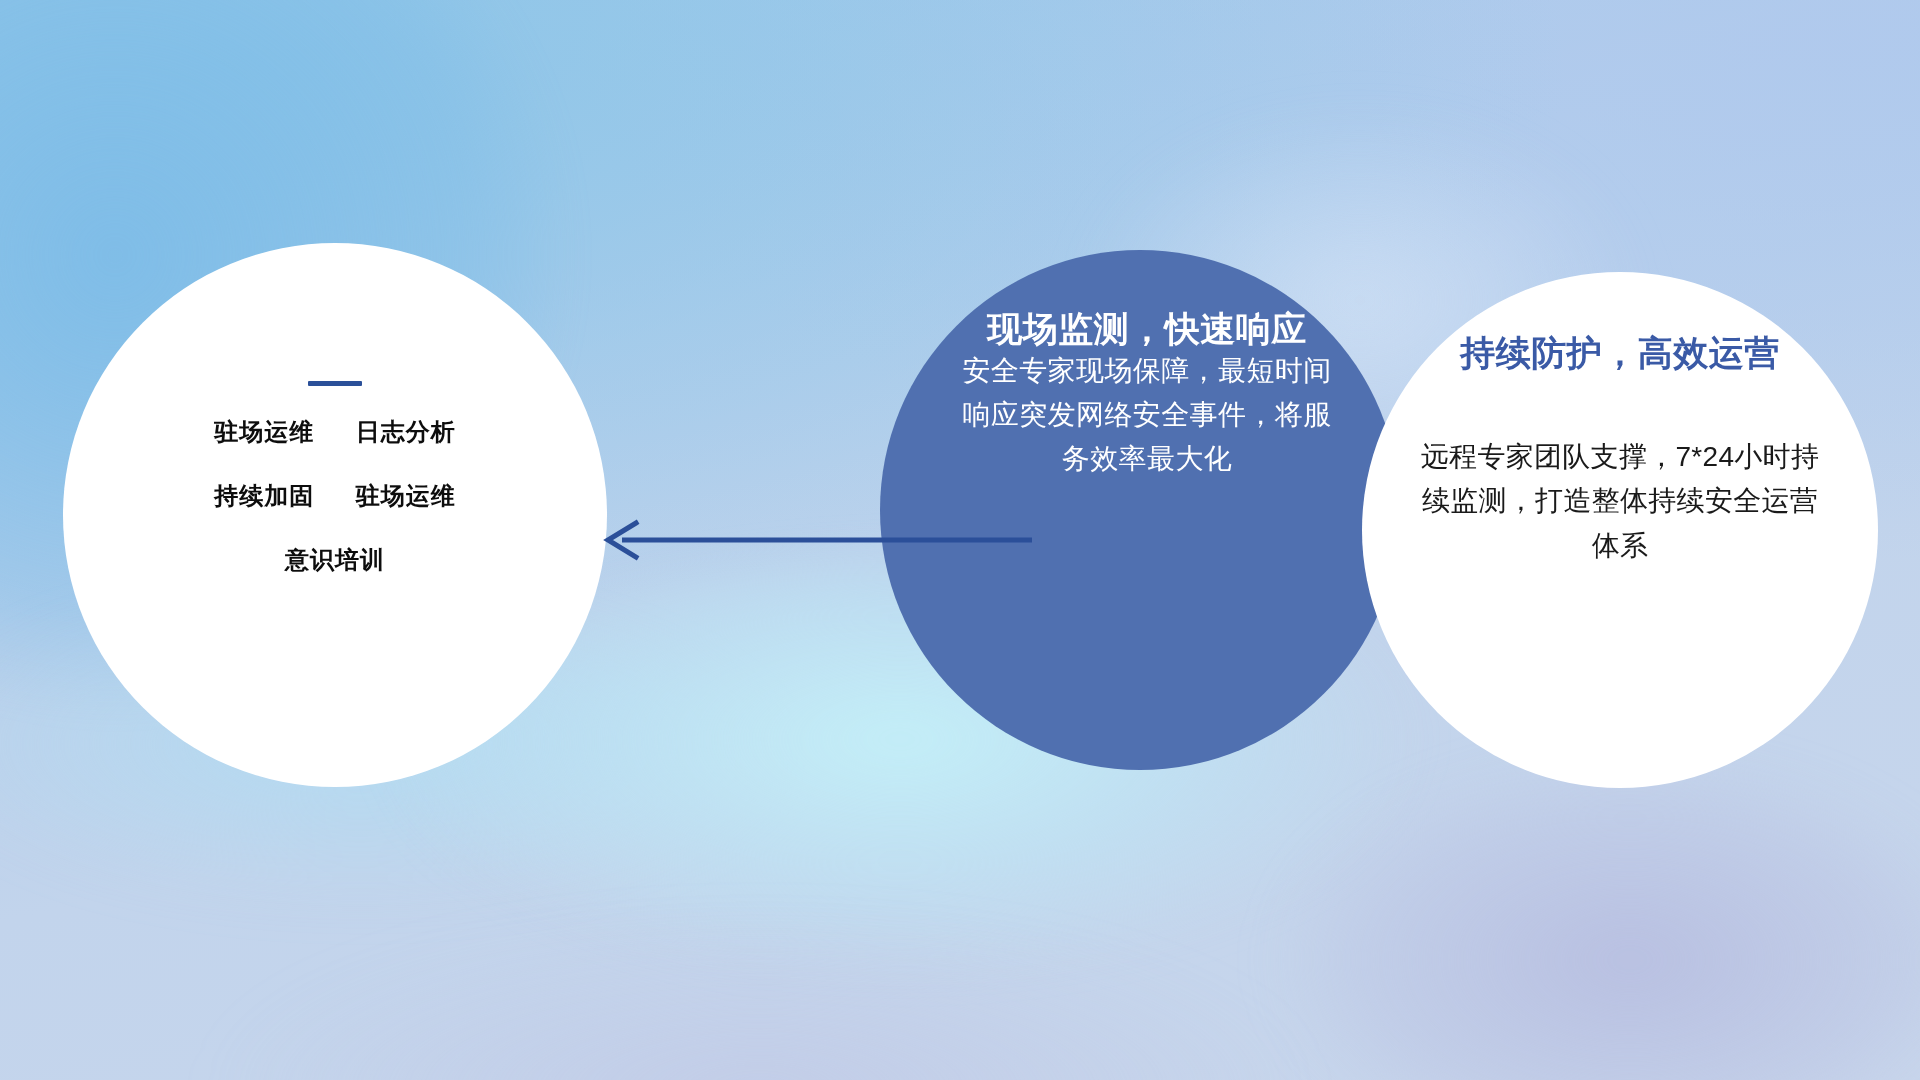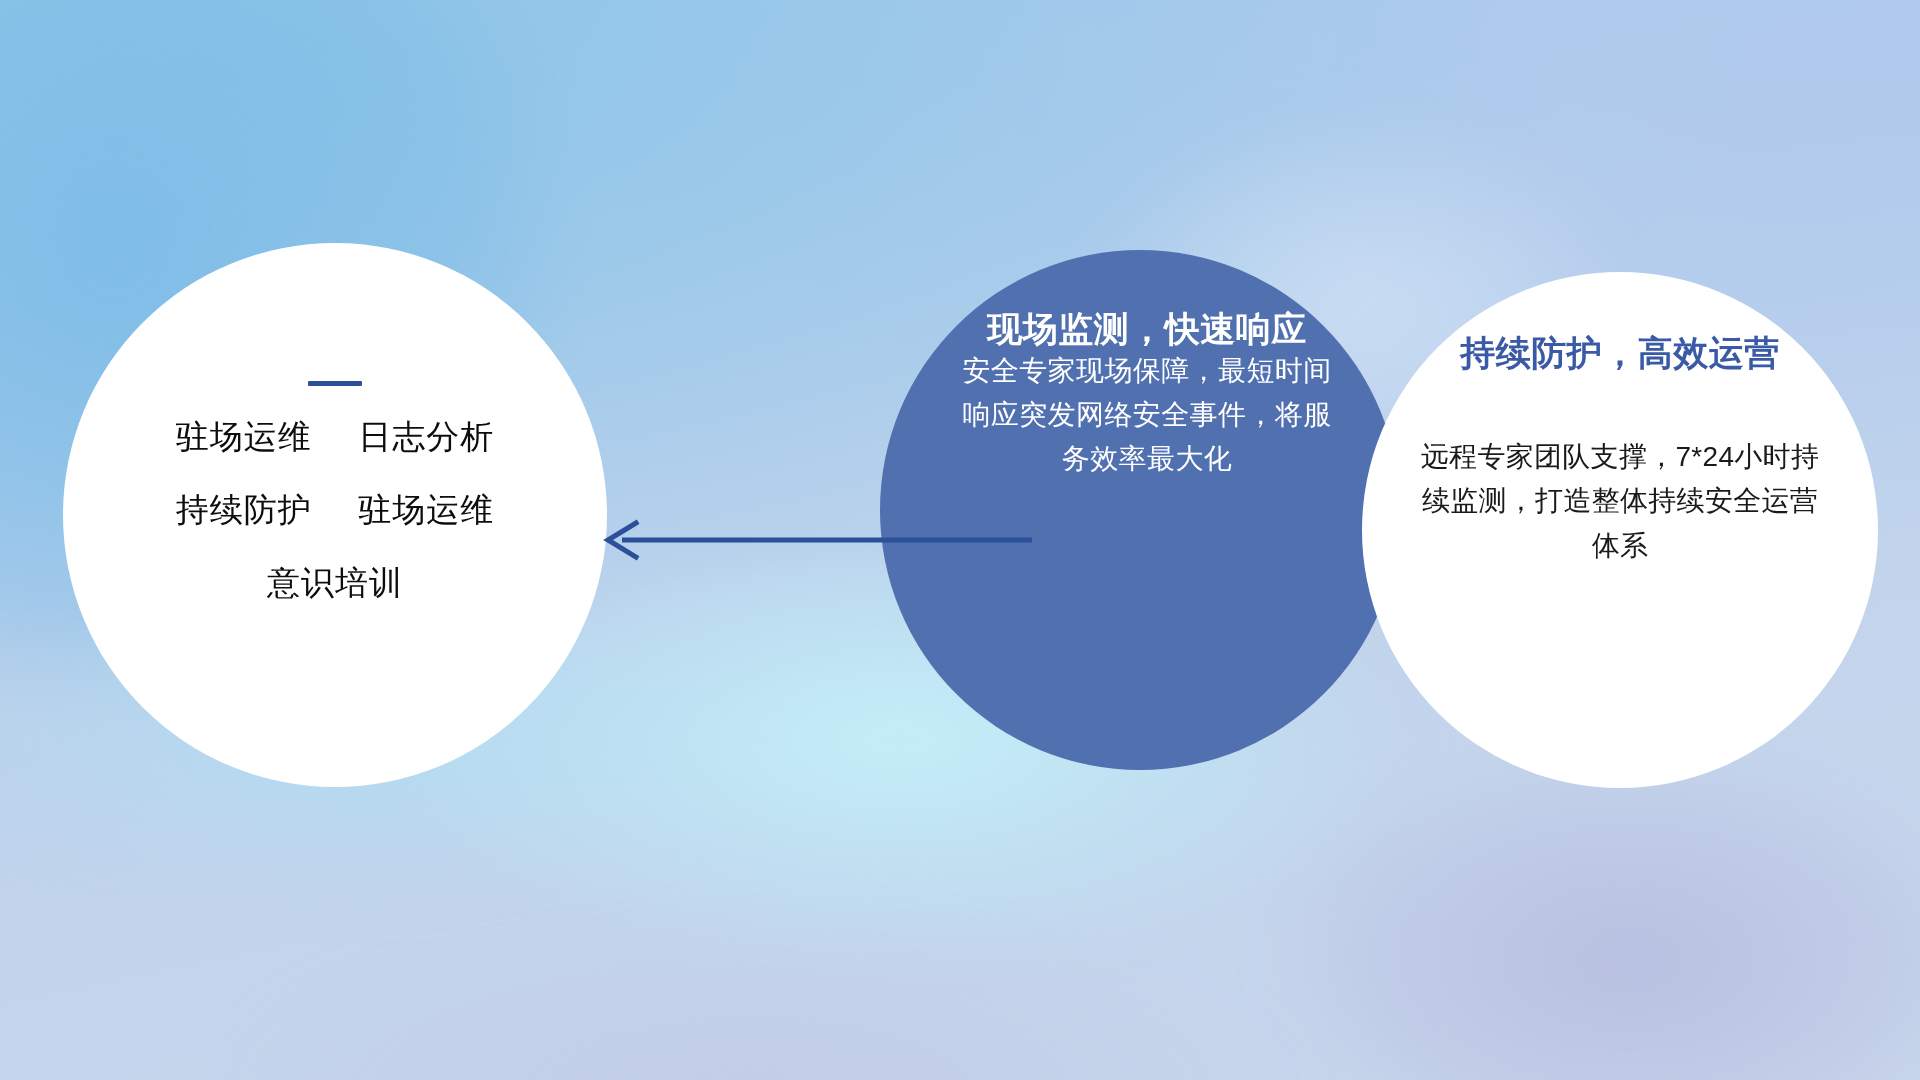--- a/index.html
+++ b/index.html
@@ -111,22 +111,22 @@
   }
   .rule-dash {
     width: 54px;
     height: 5px;
     background: #2b5099;
     margin: 0 auto 34px auto;
     border-radius: 1px;
   }
   .kw-row {
     color: #0d0d0d;
-    font-weight: normal;
-    font-size: 33px;
+    font-weight: bold;
+    font-size: 24px;
     line-height: 1.0;
     letter-spacing: 1px;
     margin-bottom: 40px;
     white-space: nowrap;
   }
   .kw-row .gap { display: inline-block; width: 26px; }
   .kw-row.last { margin-bottom: 0; }
 
   
   .mid-inner {
@@ -208,21 +208,21 @@
     <div class="left-inner">
       <div class="rule-dash"></div>
 
       <div class="kw-row">
         <span>驻场运维</span>
         <span class="gap"></span>
         <span>日志分析</span>
       </div>
 
       <div class="kw-row">
-        <span>持续防护</span>
+        <span>持续加固</span>
         <span class="gap"></span>
         <span>驻场运维</span>
       </div>
 
       <div class="kw-row last">
         <span>意识培训</span>
       </div>
     </div>
   </div>
 

